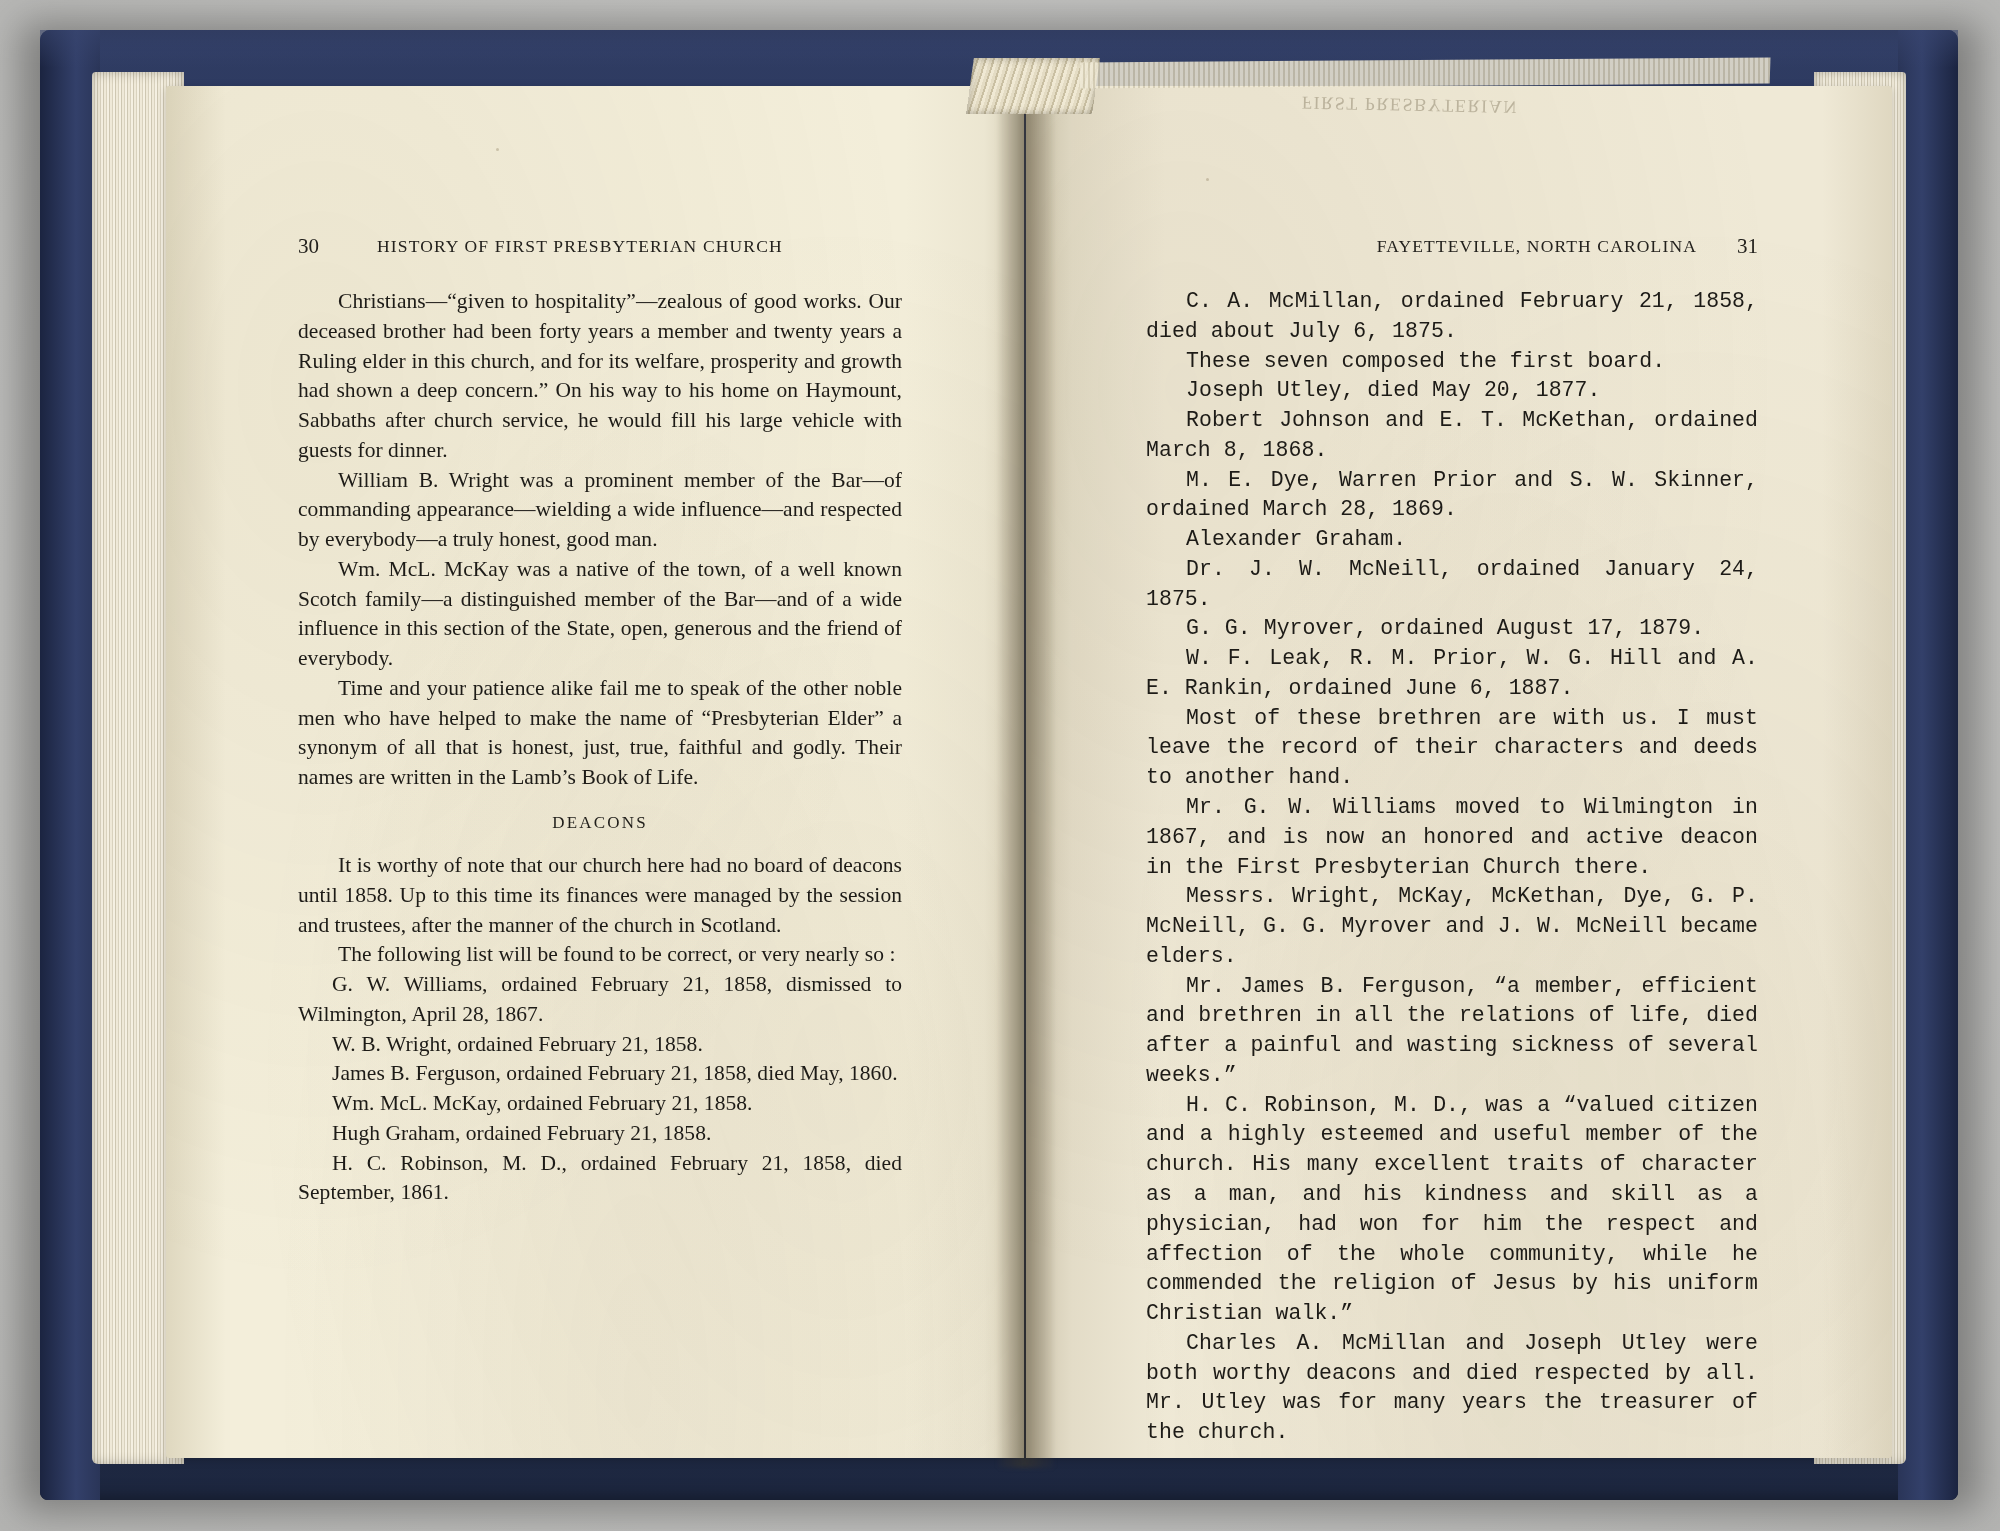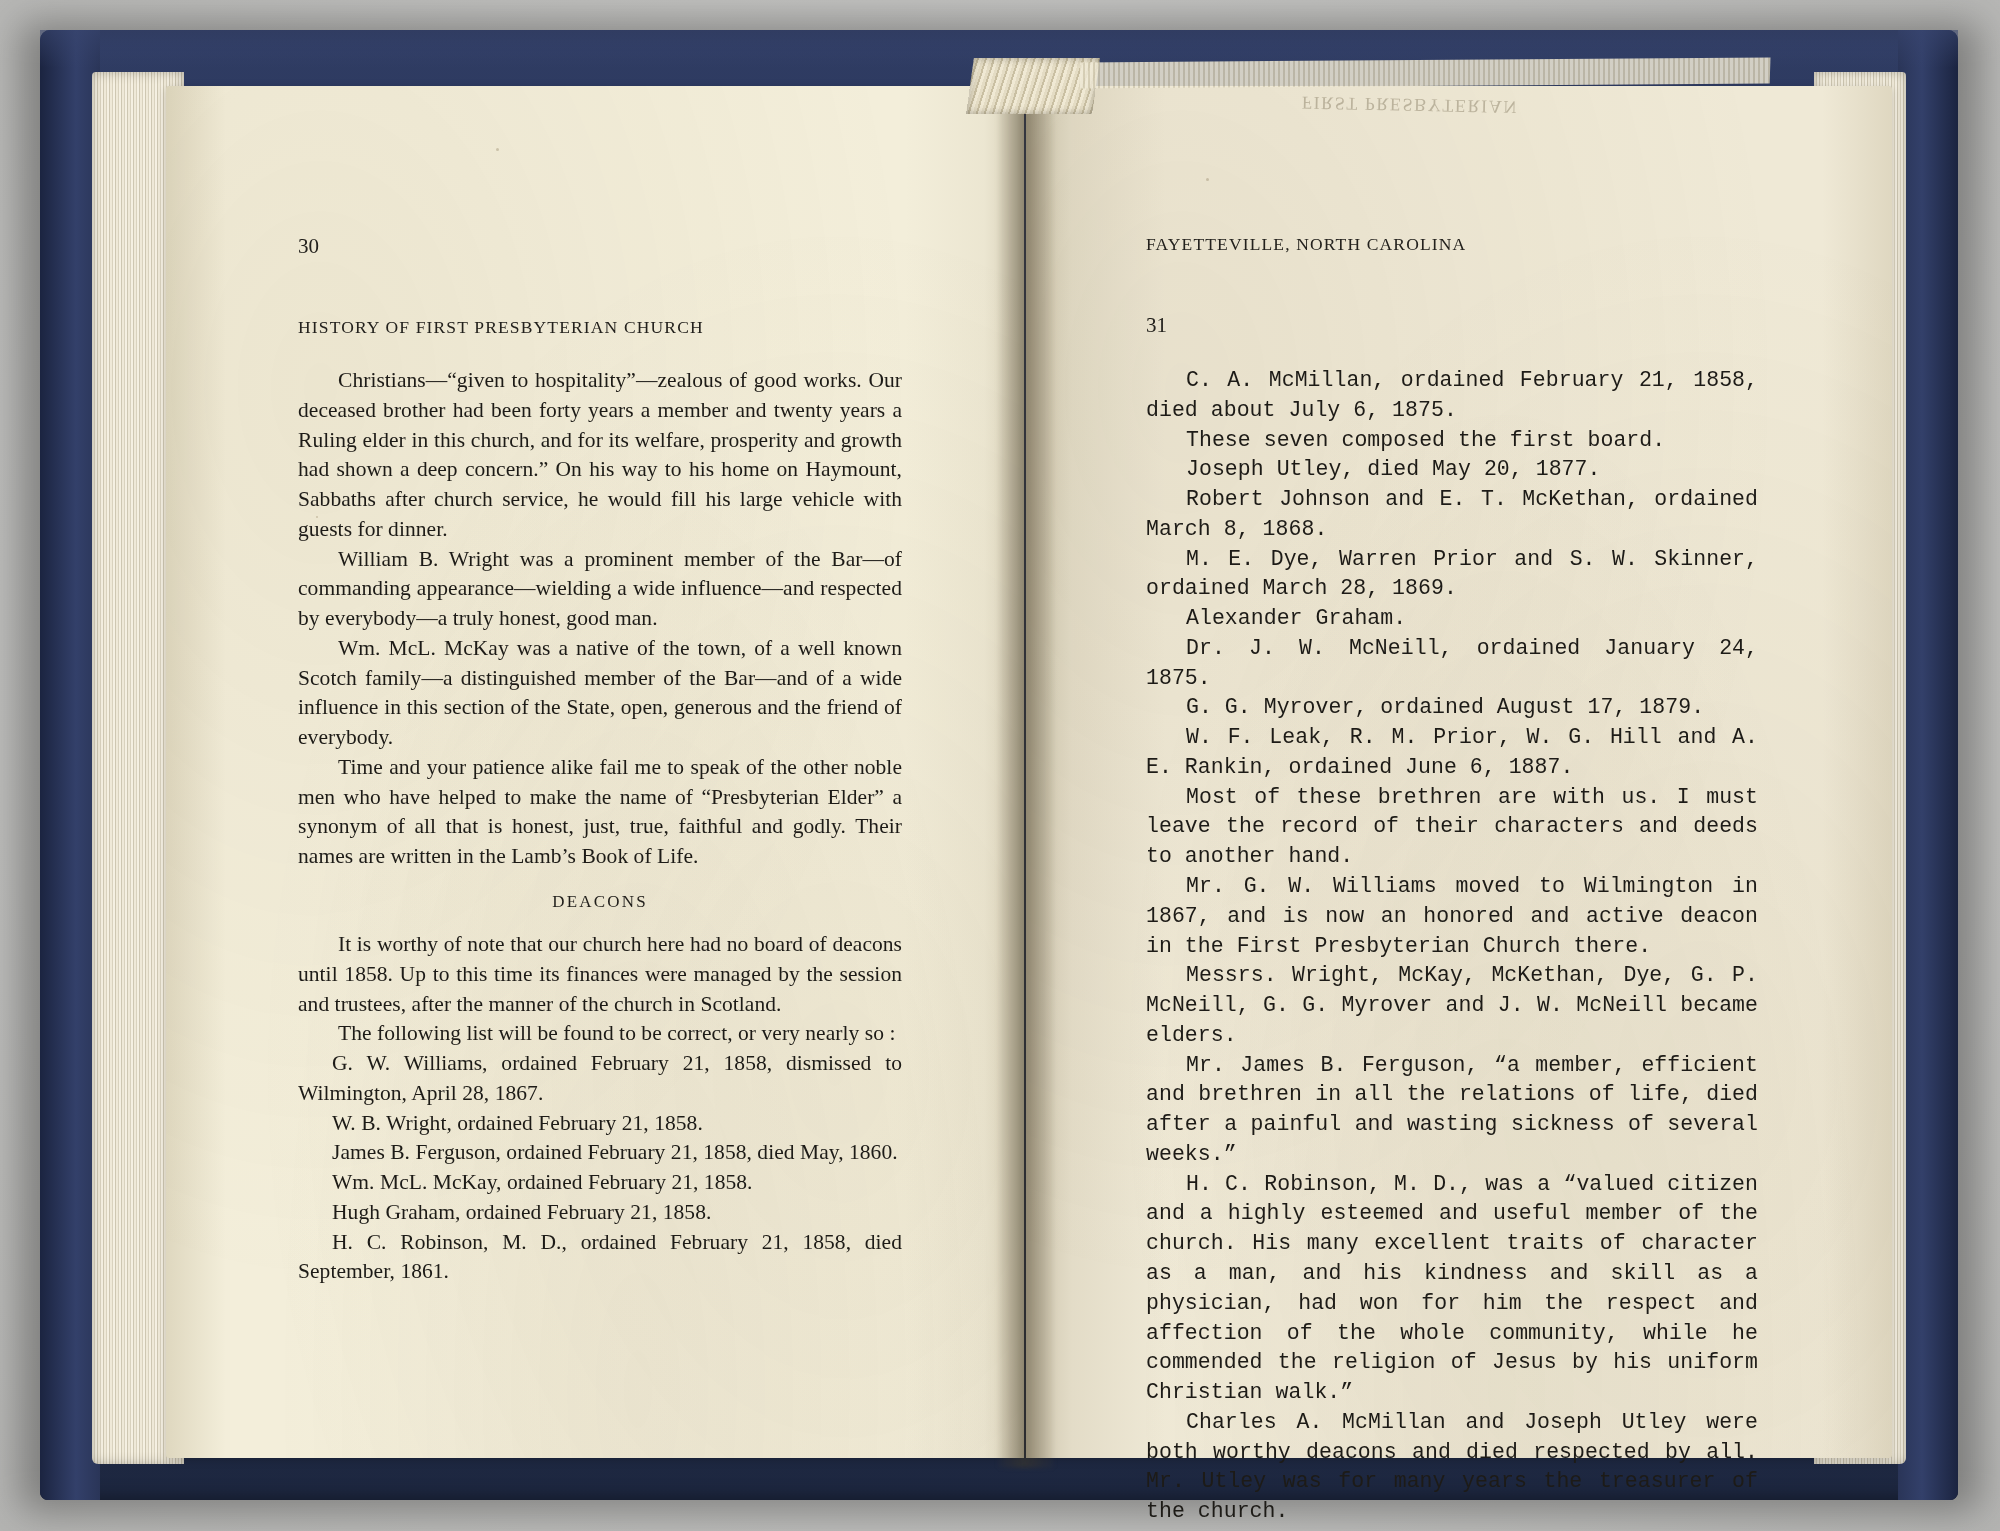--- a/index.html
+++ b/index.html
@@ -152,34 +152,33 @@
     white-space: nowrap;
   }
 
   
   .text-col {
     position: absolute;
     color: #1b1a18;
   }
   .running-head {
     display: flex;
-    align-items: flex-start;
+    align-items: center;
     font-variant: small-caps;
     font-size: 17.5px;
     letter-spacing: 1.15px;
     color: #23211d;
-    flex-direction: column;
   }
   .folio {
     font-size: 21px;
     letter-spacing: 0;
     font-variant: normal;
   }
   .head-left  { justify-content: flex-start; gap: 58px; }
-  .head-right { justify-content: flex-end;   gap: 58px; }
+  .head-right { justify-content: flex-end;   gap: 40px; }
 
   .body p {
     margin: 0;
     font-size: 21.5px;
     line-height: 1.385;
     text-align: justify;
     text-indent: 40px;
     color: #1d1b17;
     letter-spacing: 0.05px;
   }

